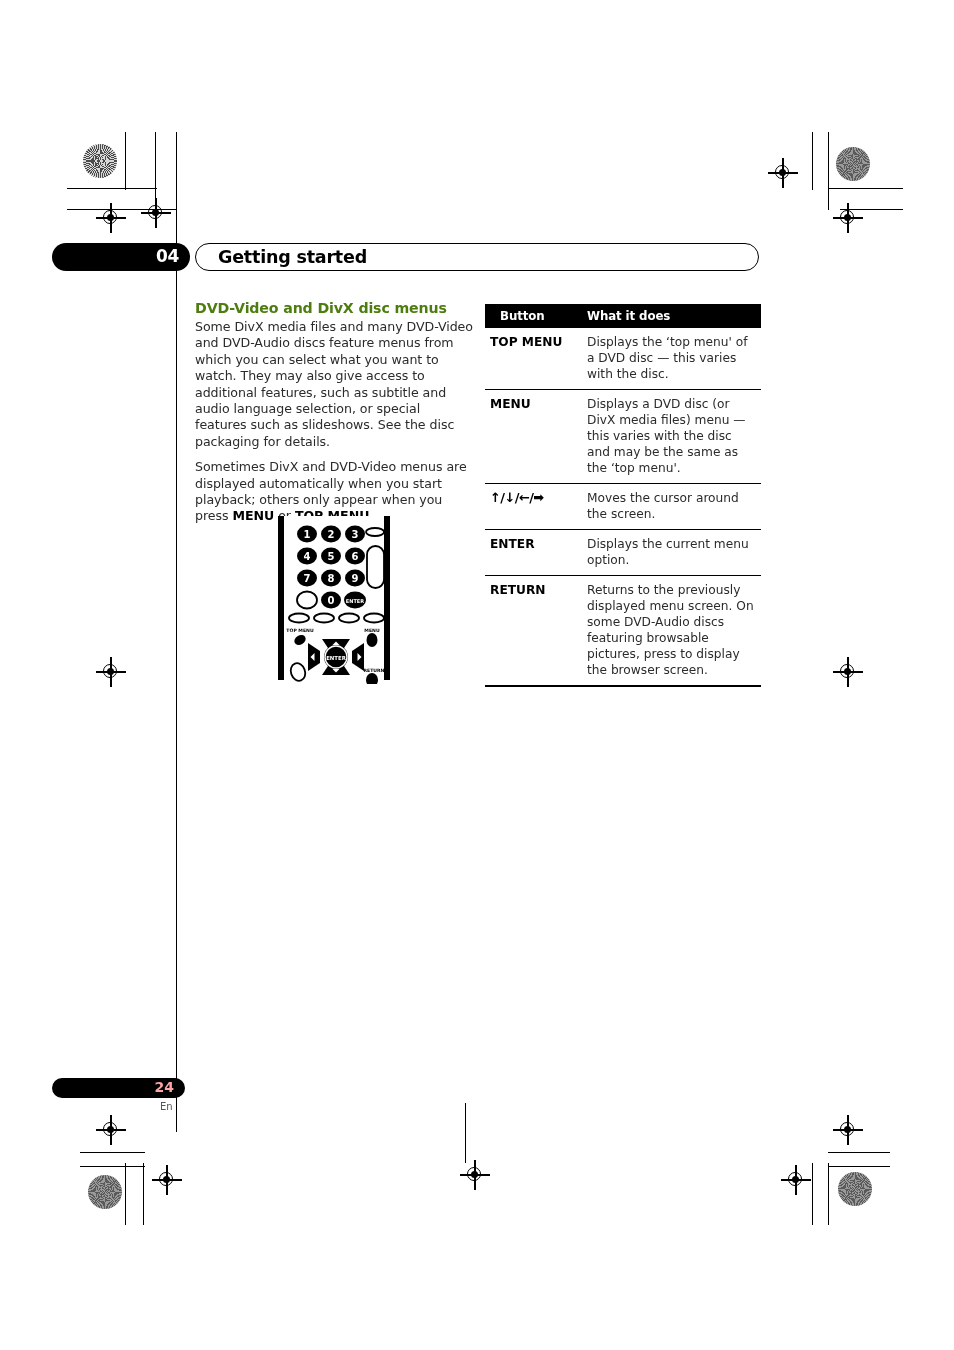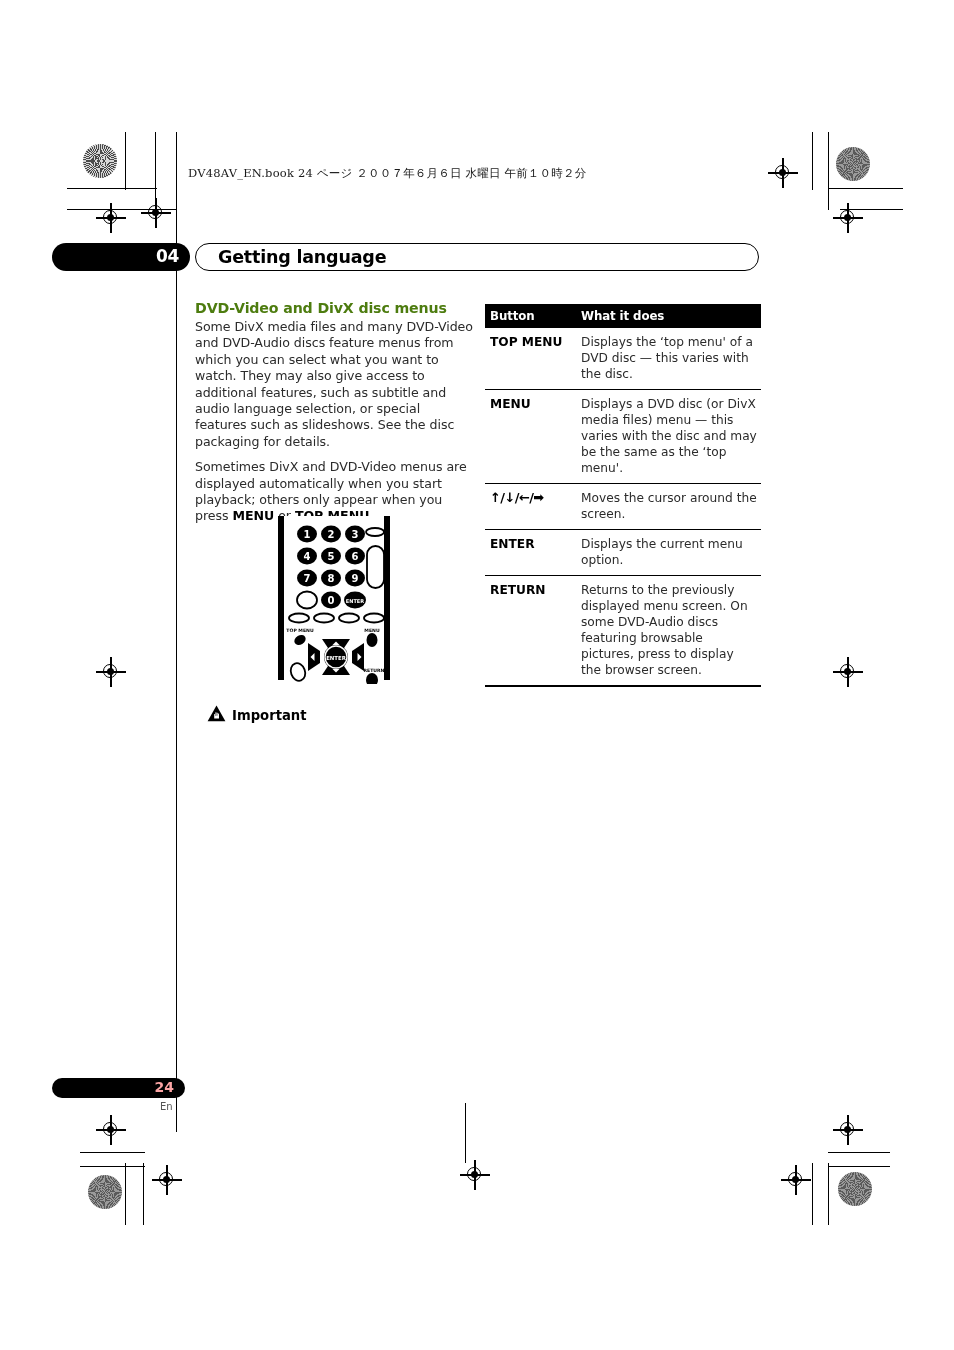--- a/index.html
+++ b/index.html
@@ -206,21 +206,21 @@
   }
   .btn-table th {
     background: #000000;
     color: #ffffff;
     text-align: left;
     font-size: 11.8px;
     font-weight: bold;
     padding: 5px 0 5px 0;
     letter-spacing: -0.1px;
   }
-  .btn-table th.c1 { padding-left: 5px; width: 78px; }
+  .btn-table th.c1 { padding-left: 15px; width: 78px; }
   .btn-table th.c2 { padding-left: 9px; }
   .btn-table td {
     vertical-align: top;
     font-size: 12.2px;
     line-height: 16px;
     padding: 6px 4px 7px 0;
     border-bottom: 1.1px solid #000000;
     color: #2b2b2b;
   }
   .btn-table td.c1 {
@@ -369,28 +369,27 @@
     <div class="reg-line" style="left:465px; top:1103px; width:1.2px; height:60px;"></div>
   </div>
 
   <div class="crosshair" style="left:141px; top:198px;">
     <div class="hbar"></div>
       <div class="vbar"></div>
       <div class="ring"></div>
       <div class="dot"></div>
   </div>
 
-  <div class="book-header" style="left:188px; top:166px;">DV48AV_EN.book   24 ページ   ２００７年６月６日   水曜日   午前１０時２分</div>
 
   <div class="chapter-bar">
     <div class="chapter-num-pill">
       <span class="chapter-num">04</span>
     </div>
     <div class="chapter-title-pill">
-      <span class="chapter-title">Getting language</span>
+      <span class="chapter-title">Getting started</span>
     </div>
   </div>
 
   <div class="col-left">
     <h2 class="sec-title">DVD-Video and DivX disc menus</h2>
     <p class="body">Some DivX media files and many DVD-Video and DVD-Audio discs feature menus from which you can select what you want to watch. They may also give access to additional features, such as subtitle and audio language selection, or special features such as slideshows. See the disc packaging for details.</p>
     <p class="body">
       <span>Sometimes DivX and DVD-Video menus are displayed automatically when you start playback; others only appear when you press </span><b>MENU</b><span> or </span><b>TOP MENU</b><span>.</span>
     </p>
   </div>
@@ -461,29 +460,20 @@
       </g>
 
       <text x="112" y="160" font-family="'DejaVu Sans',sans-serif" font-size="4.6" font-weight="bold" fill="#000" text-anchor="middle">RETURN</text>
       <ellipse cx="110" cy="168" rx="6" ry="7" fill="#000"></ellipse>
 
       <ellipse cx="36" cy="160" rx="7" ry="9" fill="#fff" stroke="#000" stroke-width="1.8" transform="rotate(-20 36 160)"></ellipse>
     </svg>
   </div>
 
   <div class="important-wrap">
-    <div class="important-head">
-      <span>
-        <svg width="19" height="17" viewBox="0 0 19 17" xmlns="http://www.w3.org/2000/svg">
-          <path d="M9.5 0.6 L18.4 16.2 L0.6 16.2 Z" fill="#000"></path>
-          <path d="M7.2 13.6 l0 -4.1 c0 -0.6 0.9 -0.6 0.9 0 l0 1.5 l0.35 0 l0 -3.3 c0 -0.6 0.95 -0.6 0.95 0 l0 3.0 l0.35 0 l0 -2.6 c0 -0.6 0.95 -0.6 0.95 0 l0 2.6 l0.35 0 l0 -1.7 c0 -0.6 0.95 -0.6 0.95 0 l0 4.6 z" fill="#fff"></path>
-        </svg>
-      </span>
-      <span class="important-title">Important</span>
-    </div>
   </div>
 
   <table class="btn-table">
     <thead>
       <tr>
         <th class="c1">Button</th>
         <th class="c2">What it does</th>
       </tr>
     </thead>
     <tbody>

